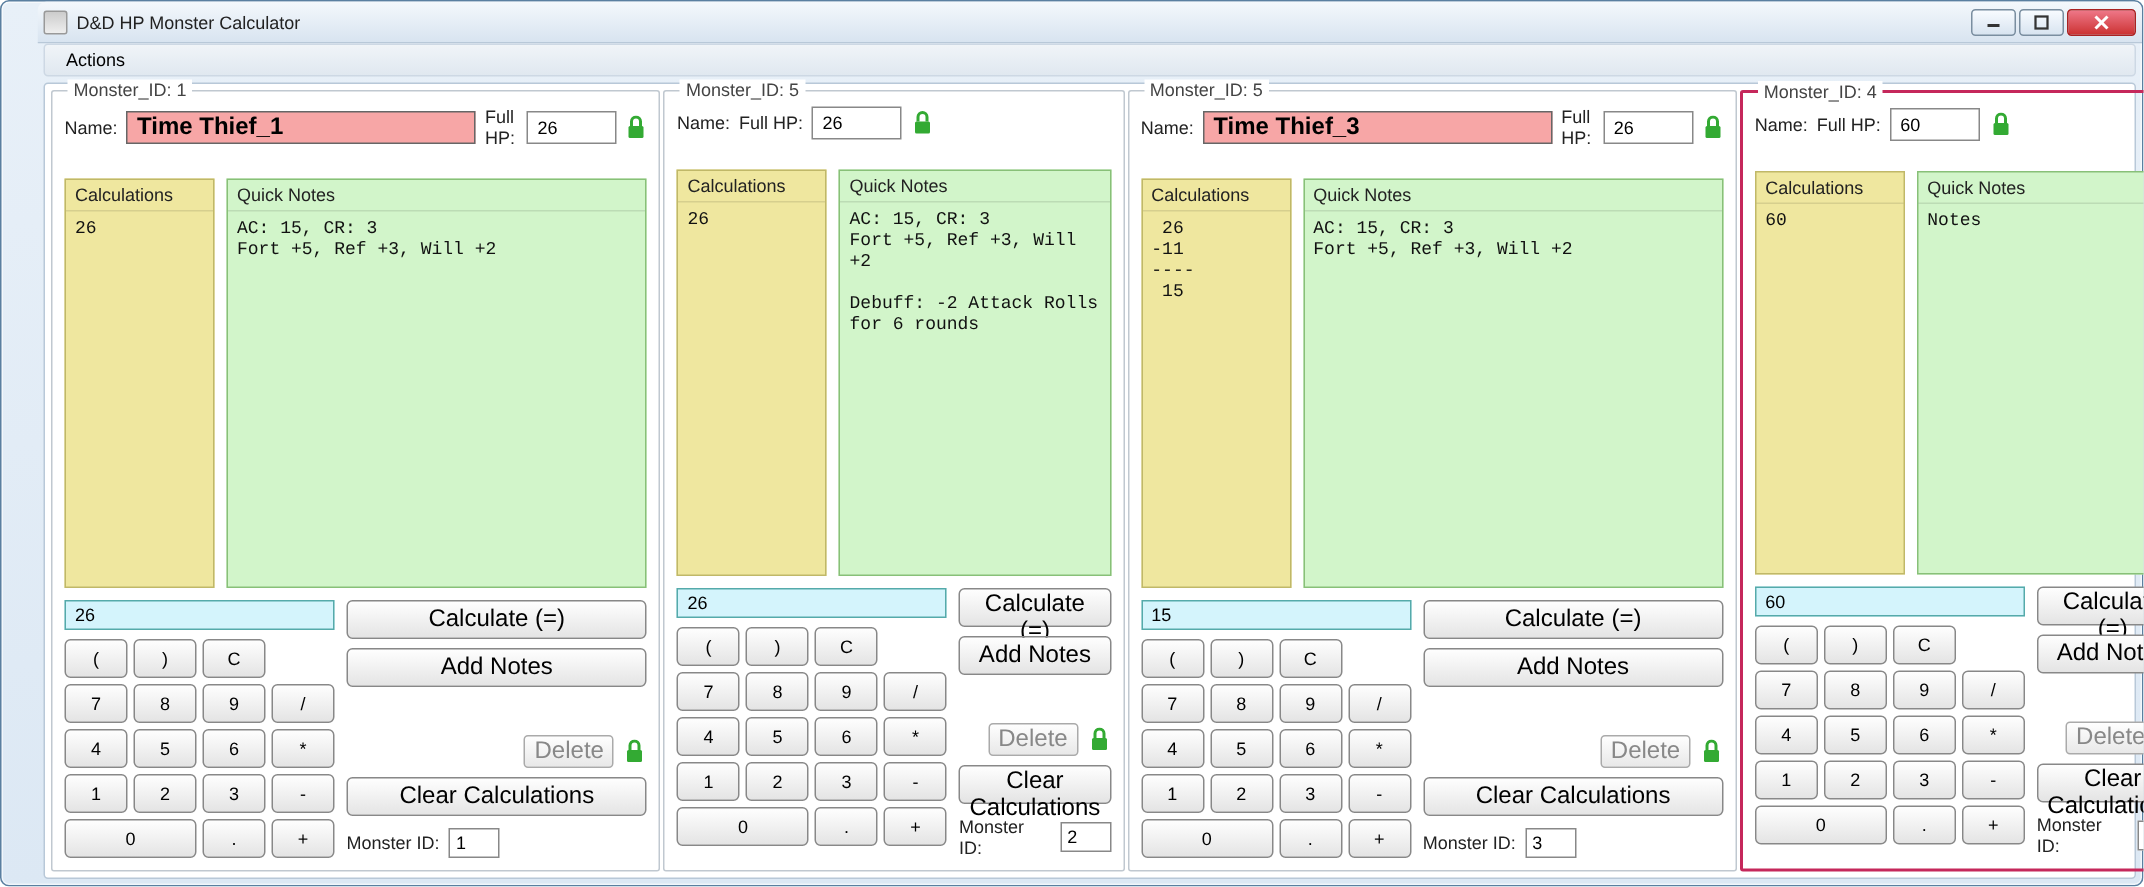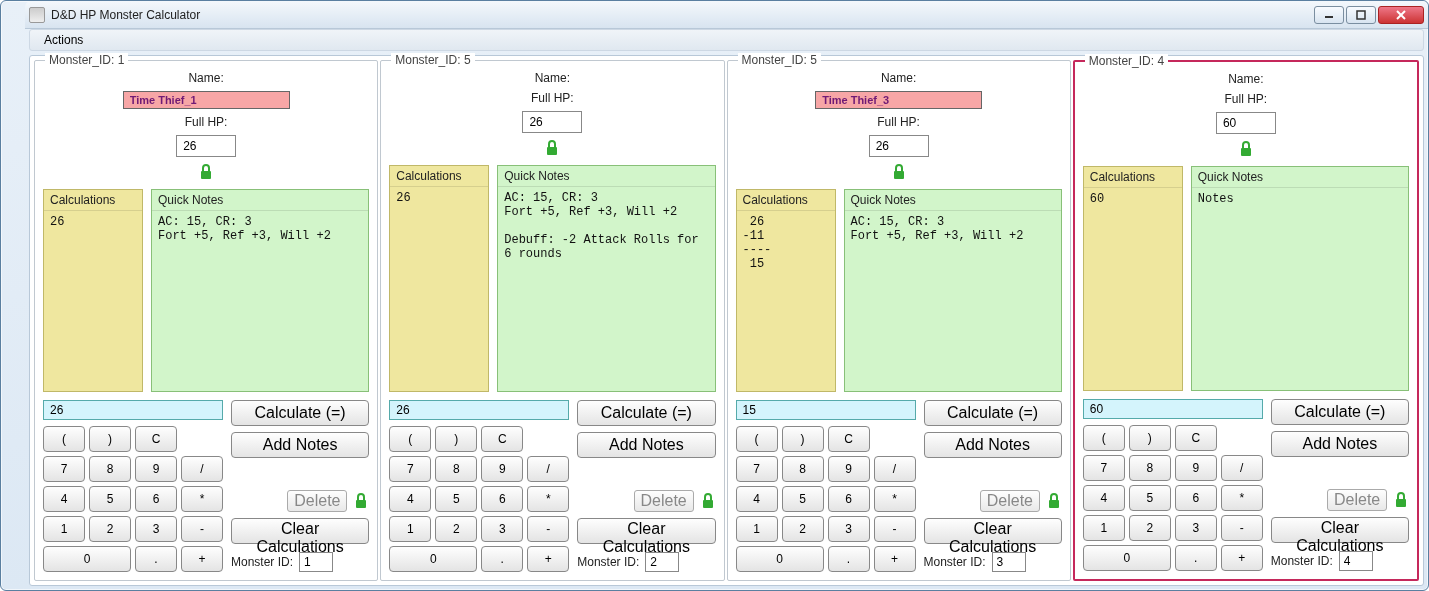--- a/index.html
+++ b/index.html
@@ -90,49 +90,49 @@
     position: absolute;
     top: -8px; left: 10px;
     background: #fff;
     padding: 0 4px;
     color: #444;
   }
   .header-row {
     display: flex; align-items: center;
     gap: 6px;
     margin-bottom: 8px;
-    flex-direction: column;
   }
   .label { color: #222; }
   .name-input {
     flex: 1;
     height: 22px;
     border: 1px solid #666;
     background: #f7a6a6;
     padding: 2px 6px;
     font-family: inherit;
-    font-size: 11px;
+    font-size: 16px;
     font-weight: bold;
-    color: #701a75;
+    color: #000000;
   }
   .hp-input {
     width: 60px; height: 22px;
     border: 1px solid #888;
     background: #fff;
     padding: 2px 6px;
     font-family: inherit; font-size: 12px;
   }
   .lock-icon {
     width: 16px; height: 18px;
     display: inline-flex; align-items: center; justify-content: center;
   }
   .lock-icon svg { width: 14px; height: 16px; }
   .mid-row {
     display: flex; gap: 8px; flex: 1; min-height: 0;
     margin-bottom: 8px;
+    margin-top: 12px;
   }
   .box {
     display: flex; flex-direction: column;
     border: 1px solid #b8b070;
     min-height: 0;
   }
   .calc-box { width: 100px; background: #efe79f; border-color: #c0b868; }
   .notes-box { flex: 1; background: #d2f5ca; border-color: #88c078; }
   .box-header {
     padding: 3px 6px;

